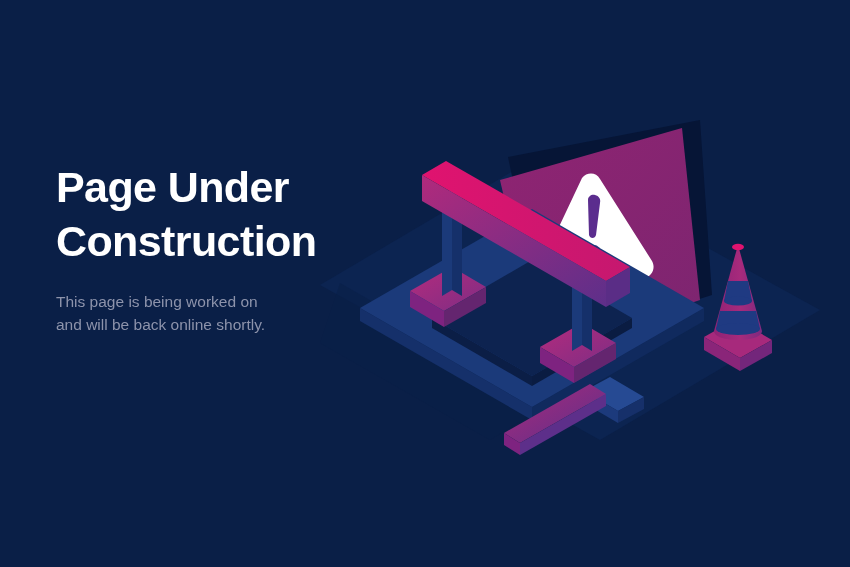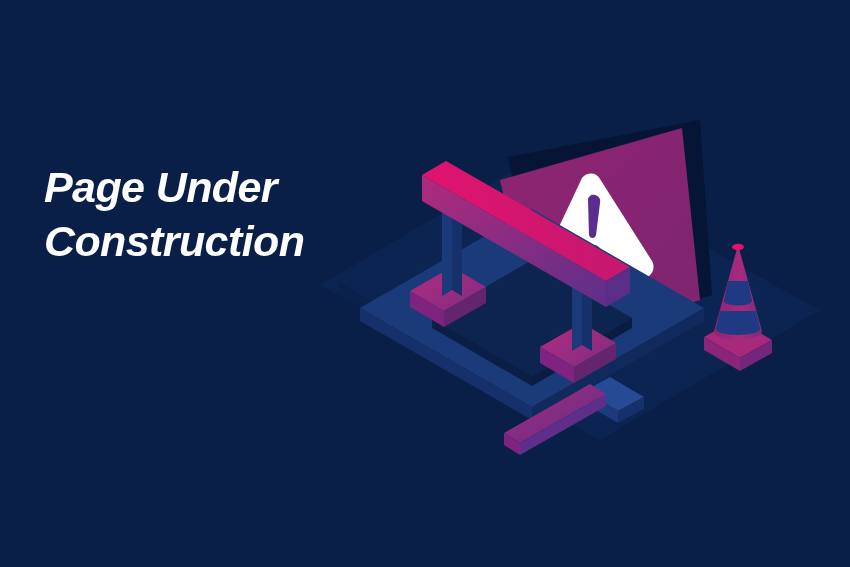--- a/index.html
+++ b/index.html
@@ -17,25 +17,24 @@
   #page {
     position: relative;
     width: 850px;
     height: 567px;
     background: #0a1f47;
     overflow: hidden;
   }
   
   #text-block {
     position: absolute;
-    left: 44px;
+    left: 56px;
     top: 160px;
     width: 340px;
     z-index: 5;
-    font-style: italic;
   }
   #heading {
     font-family: "Liberation Sans", sans-serif;
     font-size: 43px;
     line-height: 54px;
     font-weight: bold;
     color: #ffffff;
     letter-spacing: -0.6px;
     margin: 0;
     white-space: pre-line;
@@ -197,15 +196,17 @@
         <path d="M 204 338 L 290 289 L 306 299 L 220 348 Z" fill="url(#gHandle)"></path>
         <path d="M 204 338 L 220 348 L 220 360 L 204 350 Z" fill="#7e2380"></path>
         <path d="M 220 348 L 306 299 L 306 311 L 220 360 Z" fill="#5d2f8a"></path>
       </g>
     </svg>
   </div>
 
   <div id="text-block">
     <h1 id="heading" style="color: rgb(255, 255, 255);">Page Under
 Construction</h1>
+    <p id="subtext" style="color: rgb(141, 147, 171);">This page is being worked on
+and will be back online shortly.</p>
   </div>
 
 </div>
 
 </body></html>

